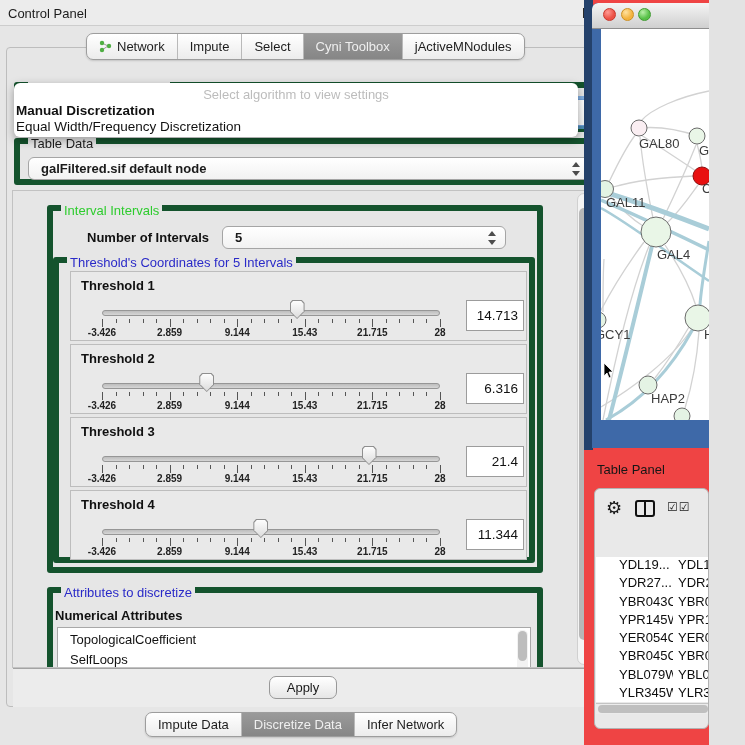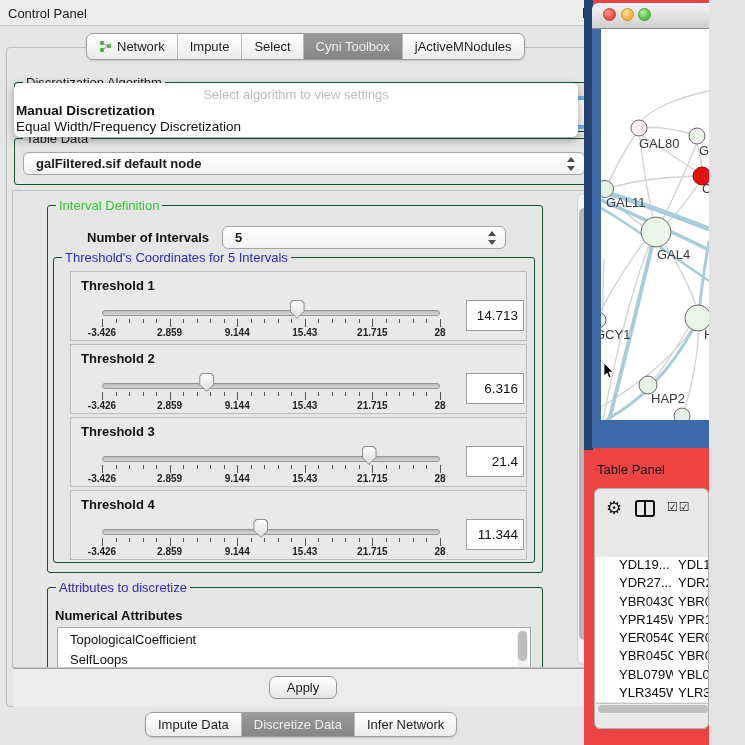--- a/index.html
+++ b/index.html
@@ -24,21 +24,21 @@
   .tabstrip { top:33px; height:27px; left:86px; display:flex; z-index:5;
     border:1px solid #9d9d9d; border-radius:7px; overflow:hidden;
     background:linear-gradient(#ffffff,#ececec); box-shadow:0 1px 2px rgba(0,0,0,.15); }
   .seg { height:25px; display:flex; align-items:center; justify-content:center; gap:5px;
     font-size:13px; color:#1d1d1d; border-left:1px solid #b9b9b9; padding:0 12px; }
   .seg:first-child { border-left:none; }
   .seg.sel { background:linear-gradient(#9a9a9a,#868686); color:#efefef; }
   .neticon { width:13px; height:13px; display:inline-block; }
 
   
-  .group { border:1px solid #14532d; border-radius:3px; }
+  .group { border:6px solid #14532d; border-radius:3px; }
   .group-label { position:absolute; top:-8px; left:8px; background:#e6e6e6; padding:0 3px;
     font-size:13px; color:#1d1d1d; line-height:15px; }
   .group-label.green { color:#2ecc2e; }
   .group-label.blue  { color:#2a2ac8; }
 
   
   .combo { background:linear-gradient(#ffffff,#f2f2f2); border:1px solid #a5a5a5;
     border-radius:6px; font-size:13px; color:#1a1a1a; display:flex; align-items:center; }
   .combo .cval { padding-left:12px; flex:1; white-space:nowrap; overflow:hidden;font-weight:bold; }
   .updown { width:11px; height:14px; position:relative; margin-right:8px; }
@@ -197,21 +197,21 @@
 
     <div class="abs popup">
       <div class="prompt">Select algorithm to view settings</div>
       <div class="opt sel">Manual Discretization</div>
       <div class="opt">Equal Width/Frequency Discretization</div>
     </div>
 
     <div class="abs scrollpane">
 
       <div class="group" style="position:absolute; left:34px; top:14px; width:496px; height:368px;">
-        <span class="group-label green">Interval Definition</span>
+        <span class="group-label green">Interval Intervals</span>
       </div>
       <div style="position:absolute; left:74px; top:39px; font-size:13px; font-weight:bold; color:#111;">Number of Intervals</div>
       <div class="combo" style="position:absolute; left:209px; top:35px; width:284px; height:23px;">
         <span class="cval">5</span>
         <span class="updown"></span>
       </div>
 
       <div class="group" style="position:absolute; left:40px; top:66px; width:482px; height:306px;">
         <span class="group-label blue">Threshold's Coordinates for 5 Intervals</span>
       </div>

